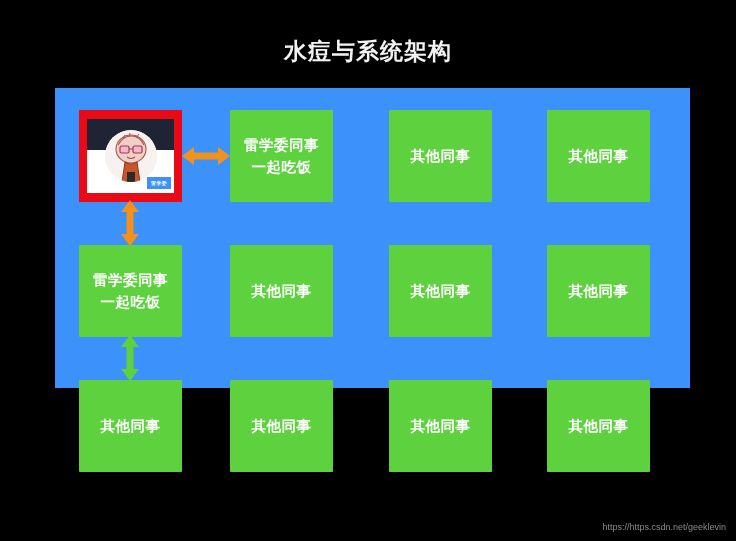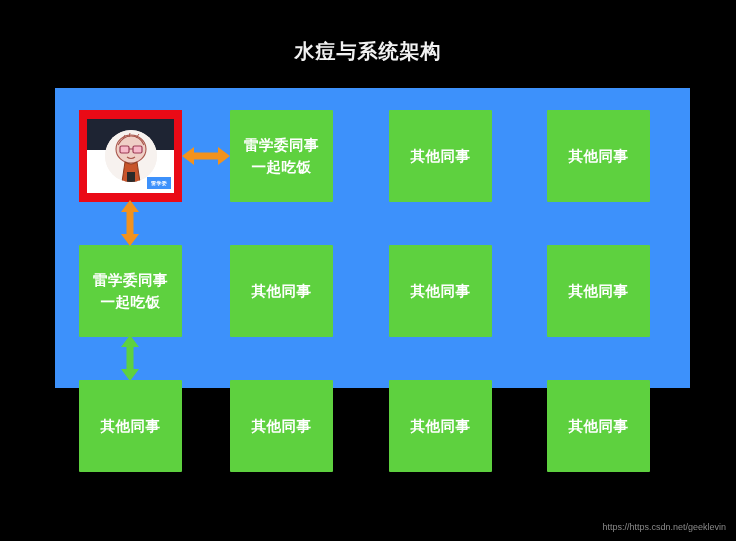--- a/index.html
+++ b/index.html
@@ -16,21 +16,21 @@
   }
 
   
   #slide-title {
     position: absolute;
     left: 0;
     top: 36px;
     width: 736px;
     text-align: center;
     color: #f2f2f2;
-    font-size: 20px;
+    font-size: 23px;
     font-weight: bold;
     letter-spacing: 1px;
     line-height: 30px;
     white-space: nowrap;
   }
 
   
   #diagram-panel {
     position: absolute;
     left: 55px;

